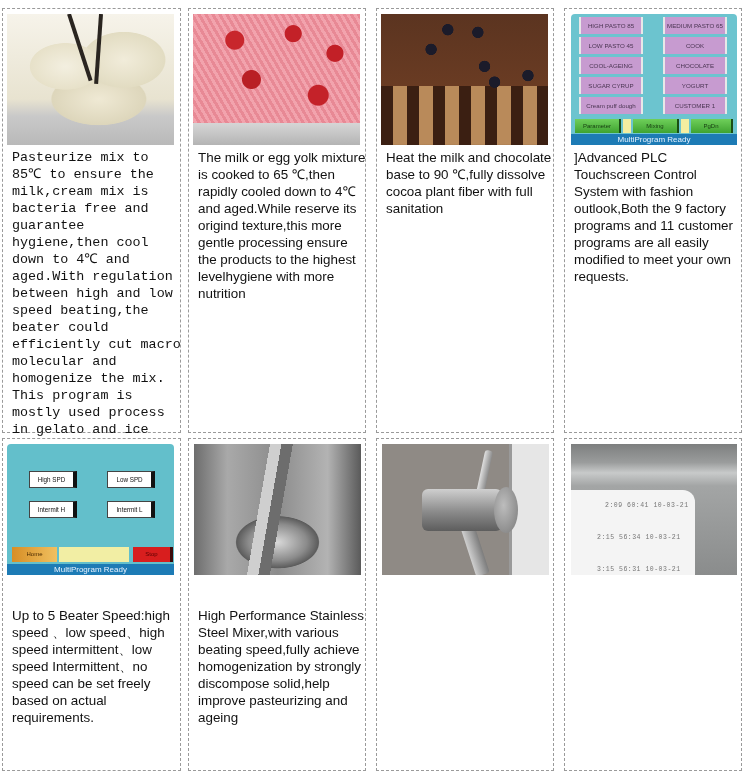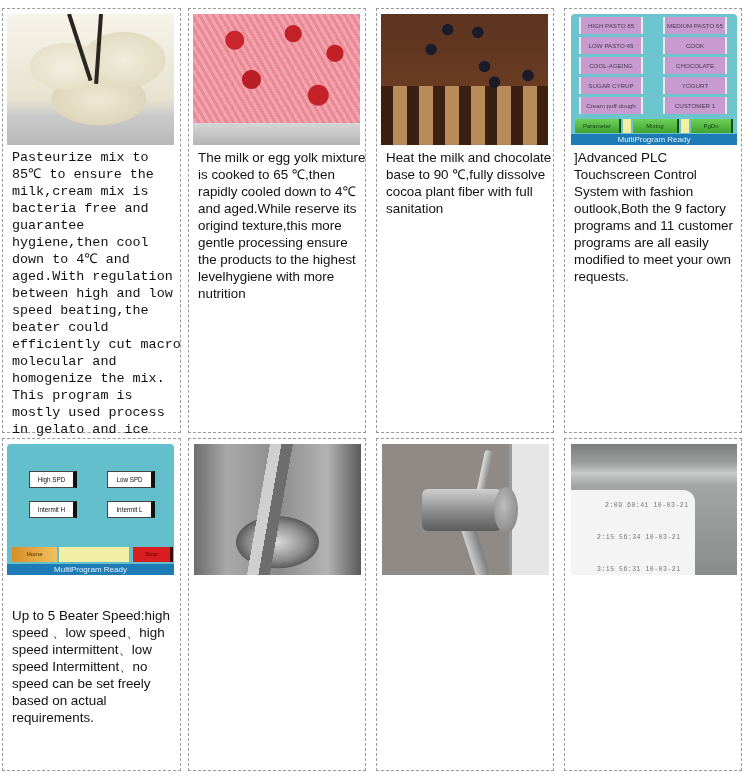--- a/index.html
+++ b/index.html
@@ -122,20 +122,21 @@
       <div class="spacer-y" style="left:52px; top:103px; width:70px; height:15px; background:#f2eea4;"></div>
       <div style="position:absolute; left:126px; top:103px; width:40px; height:15px; background:#d81e1e; border-right:3px solid #3a0a0a; box-sizing:border-box; font-size:6px; line-height:15px; text-align:center; color:#5a0000;">Stop</div>
       <div class="plc-footer">MultiProgram Ready</div>
     </div>
   </div>
   <div class="txt">Up to 5 Beater Speed:high speed 、low speed、high speed intermittent、low speed Intermittent、no speed can be set freely based on actual requirements.</div>
 </div>
 
 <div class="cell row2" style="left:188px; top:438px; width:178px; height:333px;">
   <div class="img photo-mixer" style="left:5px;"></div>
+  <div class="txt">High Performance Stainless Steel Mixer,with various beating speed,fully achieve homogenization by strongly discompose solid,help improve pasteurizing and ageing</div>
 </div>
 
 <div class="cell row2" style="left:376px; top:438px; width:178px; height:333px;">
   <div class="img photo-valve" style="left:5px;">
     <div class="valve-handle"></div>
     <div class="valve-spout"></div>
     <div class="valve-body"></div>
     <div class="valve-cap"></div>
   </div>
 </div>

